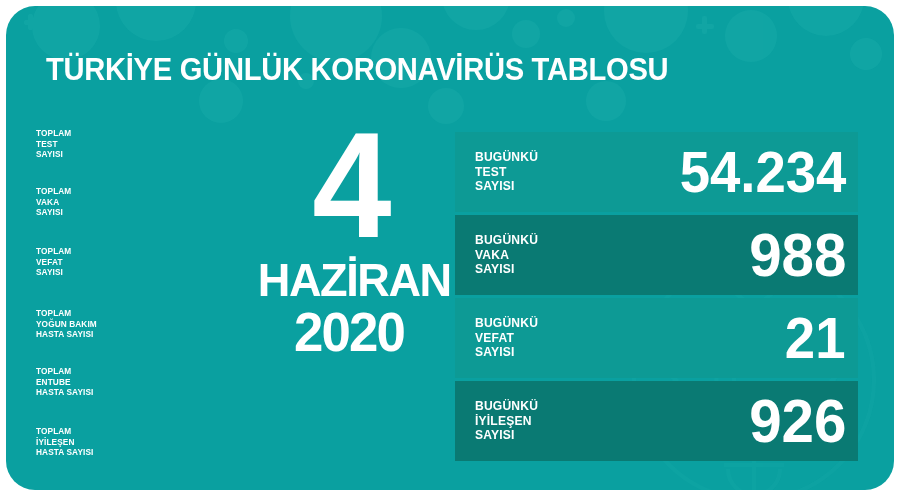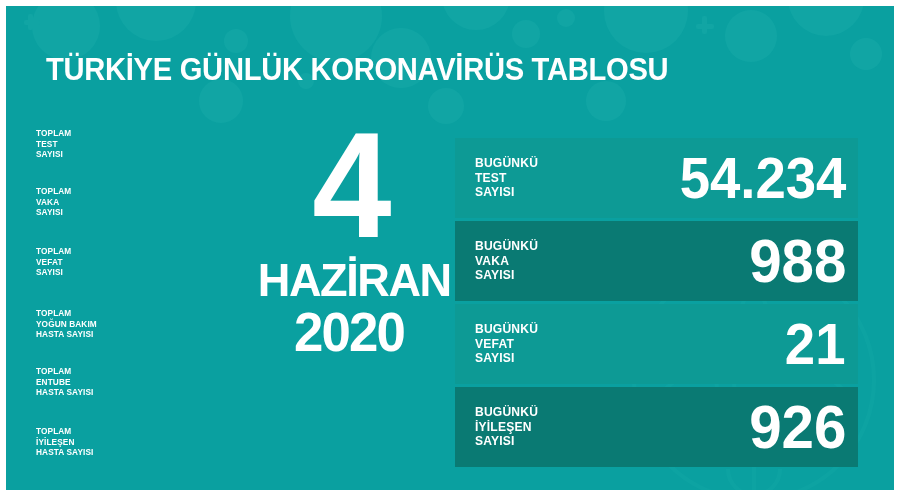--- a/index.html
+++ b/index.html
@@ -6,20 +6,21 @@
   body{
     width:904px;height:490px;overflow:hidden;
     font-family:"Liberation Sans","DejaVu Sans",sans-serif;
     -webkit-font-smoothing:antialiased;
   }
   .poster{
     position:absolute;left:6px;top:6px;
     width:888px;height:484px;
     background:#0aa0a0;
     overflow:hidden;
+    border-radius:29px;
   }
   .virus-layer{position:absolute;left:0;top:0;width:888px;height:130px;opacity:.55;}
   .emblem-layer{position:absolute;right:-10px;bottom:-40px;width:300px;height:300px;opacity:.30;}
 
   
   .title{
     position:absolute;left:40px;top:48px;
     color:#ffffff;font-size:31px;font-weight:bold;
     letter-spacing:-.3px;line-height:1;
     white-space:nowrap;
@@ -52,21 +53,21 @@
     letter-spacing:-1.5px;margin-top:2px;
     transform:scaleX(.96);transform-origin:center center;
   }
   .d-year{
     font-size:55px;font-weight:bold;line-height:1.02;
     letter-spacing:-2px;
     transform:scaleX(.96);transform-origin:center center;
   }
 
   
-  .right-col{position:absolute;left:449px;top:132px;width:403px;}
+  .right-col{position:absolute;left:449px;top:126px;width:403px;}
   .box{
     position:relative;width:403px;height:80px;
     margin-bottom:3px;
   }
   .box.light{background:#0d9a95;}
   .box.dark{background:#0a7a73;}
   .box-label{
     position:absolute;left:20px;top:50%;
     transform:translateY(-50%) scaleX(.93);
     transform-origin:left center;

